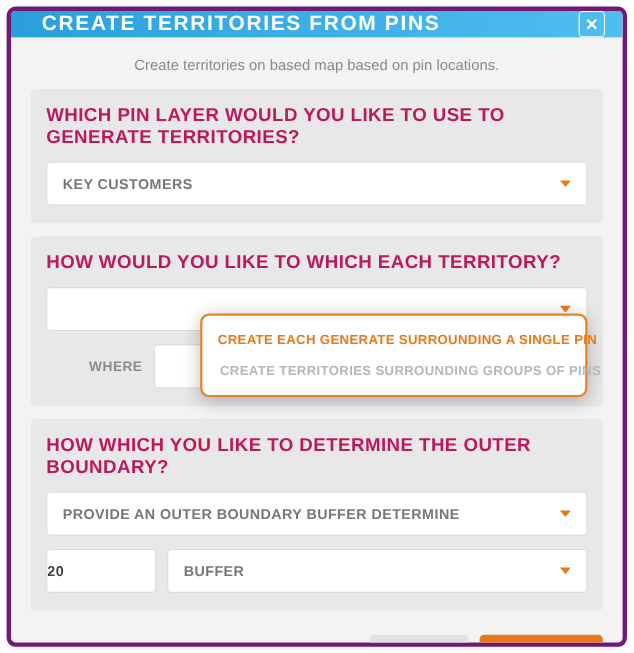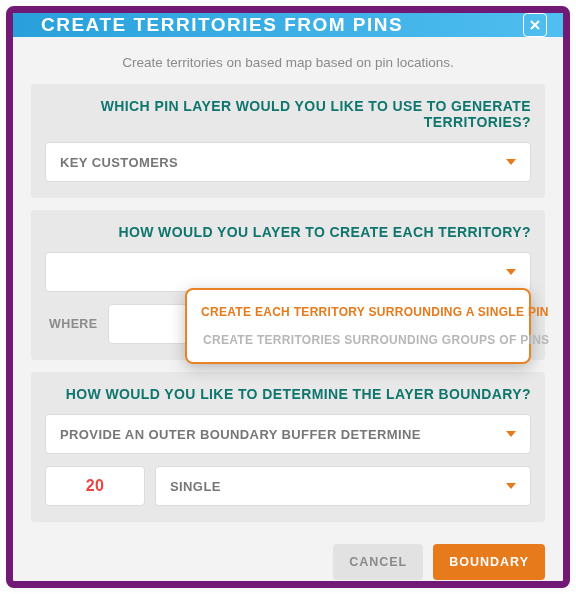--- a/index.html
+++ b/index.html
@@ -6,21 +6,21 @@
   body {
     width: 576px;
     height: 594px;
     background: #fff;
     position: relative;
     overflow: hidden;
   }
   .modal {
     position: absolute;
     top: 6px; left: 6px; right: 6px; bottom: 6px;
-    border: 7px solid #701a75;
+    border: 4px solid #701a75;
     border-radius: 8px;
     background: #f3f3f3;
     display: flex;
     flex-direction: column;
     overflow: hidden;
     box-shadow: 0 2px 6px rgba(0,0,0,0.05);
   }
   .header {
     height: 52px;
     background: linear-gradient(90deg, #29a0db 0%, #4fbef0 100%);
@@ -55,26 +55,25 @@
     padding: 0 18px;
     position: relative;
   }
   .section {
     background: #e8e8e8;
     border-radius: 4px;
     padding: 14px 14px 16px;
     margin-bottom: 12px;
   }
   .label {
-    color: #0f766e;
-    font-size: 14px;
+    color: #be185d;
+    font-size: 17px;
     font-weight: 600;
     letter-spacing: 0.4px;
     margin-bottom: 12px;
-    text-align: right;
   }
   .select {
     background: #fff;
     border: 1px solid #dcdcdc;
     border-radius: 4px;
     height: 40px;
     display: flex;
     align-items: center;
     justify-content: space-between;
     padding: 0 14px;
@@ -103,30 +102,31 @@
     gap: 10px;
     margin-top: 12px;
     align-items: center;
   }
   .where-label {
     color: #8c8c8c;
     font-size: 12.5px;
     font-weight: 600;
     letter-spacing: 0.4px;
     padding-left: 4px;
+    margin-left: 35px;
   }
   .num-input {
     width: 100px;
     height: 40px;
     background: #fff;
     border: 1px solid #dcdcdc;
     border-radius: 4px;
-    text-align: center;
-    color: #ef4444;
-    font-size: 16px;
+    text-align: left;
+    color: #404040;
+    font-size: 13px;
     font-weight: 600;
     letter-spacing: 0.4px;
   }
   .unit-select {
     flex: 1;
   }
   .where-select {
     flex: 1;
     height: 40px;
     background: #fff;
@@ -202,48 +202,48 @@
 
     <div class="section">
       <div class="label">WHICH PIN LAYER WOULD YOU LIKE TO USE TO GENERATE TERRITORIES?</div>
       <div class="select">
         <span class="select-text">KEY CUSTOMERS</span>
         <span class="caret"></span>
       </div>
     </div>
 
     <div class="section">
-      <div class="label">HOW WOULD YOU LAYER TO CREATE EACH TERRITORY?</div>
+      <div class="label">HOW WOULD YOU LIKE TO WHICH EACH TERRITORY?</div>
       <div class="select">
         <span class="select-text"></span>
         <span class="caret"></span>
       </div>
       <div class="row">
         <div class="where-label">WHERE</div>
         <div class="where-select"></div>
       </div>
     </div>
 
     <div class="section">
-      <div class="label">HOW WOULD YOU LIKE TO DETERMINE THE LAYER BOUNDARY?</div>
+      <div class="label">HOW WHICH YOU LIKE TO DETERMINE THE OUTER BOUNDARY?</div>
       <div class="select">
         <span class="select-text">PROVIDE AN OUTER BOUNDARY BUFFER DETERMINE</span>
         <span class="caret"></span>
       </div>
       <div class="row">
         <input class="num-input" value="20" style="">
         <div class="select unit-select">
-          <span class="select-text">SINGLE</span>
+          <span class="select-text">BUFFER</span>
           <span class="caret"></span>
         </div>
       </div>
     </div>
 
     <div class="dropdown">
-      <div class="dropdown-item active">CREATE EACH TERRITORY SURROUNDING A SINGLE PIN</div>
+      <div class="dropdown-item active">CREATE EACH GENERATE SURROUNDING A SINGLE PIN</div>
       <div class="dropdown-item inactive">CREATE TERRITORIES SURROUNDING GROUPS OF PINS</div>
     </div>
 
   </div>
 
   <div class="footer">
     <button class="btn btn-cancel">CANCEL</button>
     <button class="btn btn-preview">BOUNDARY</button>
   </div>
 

